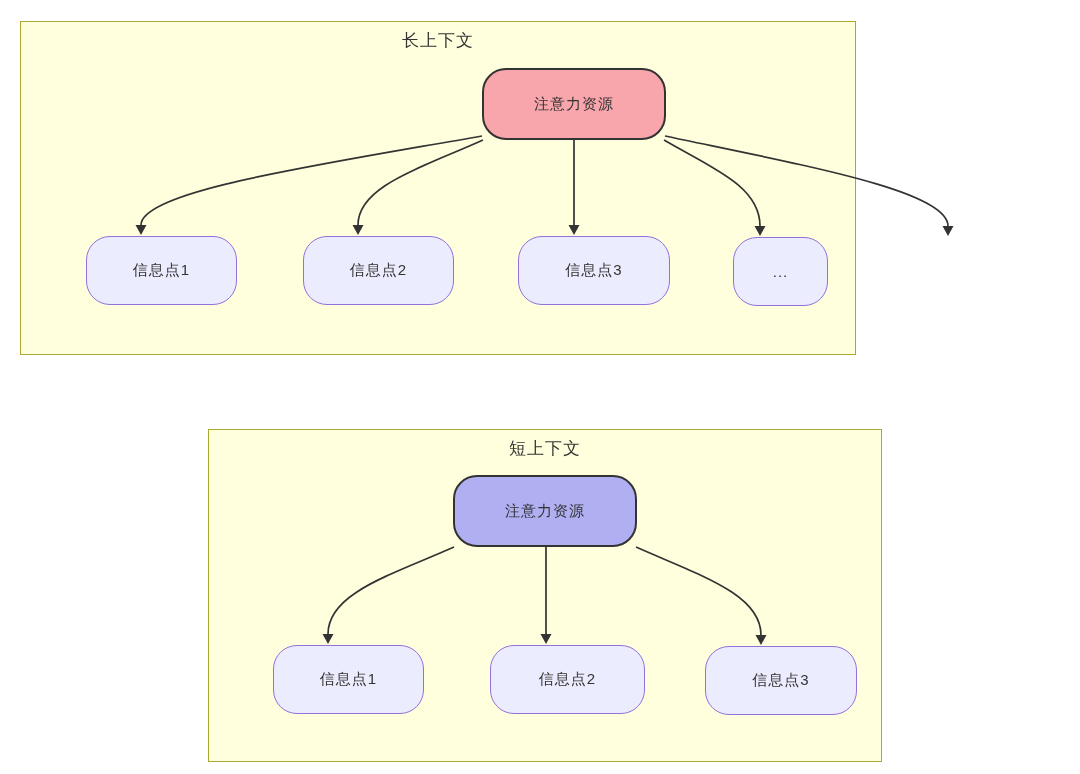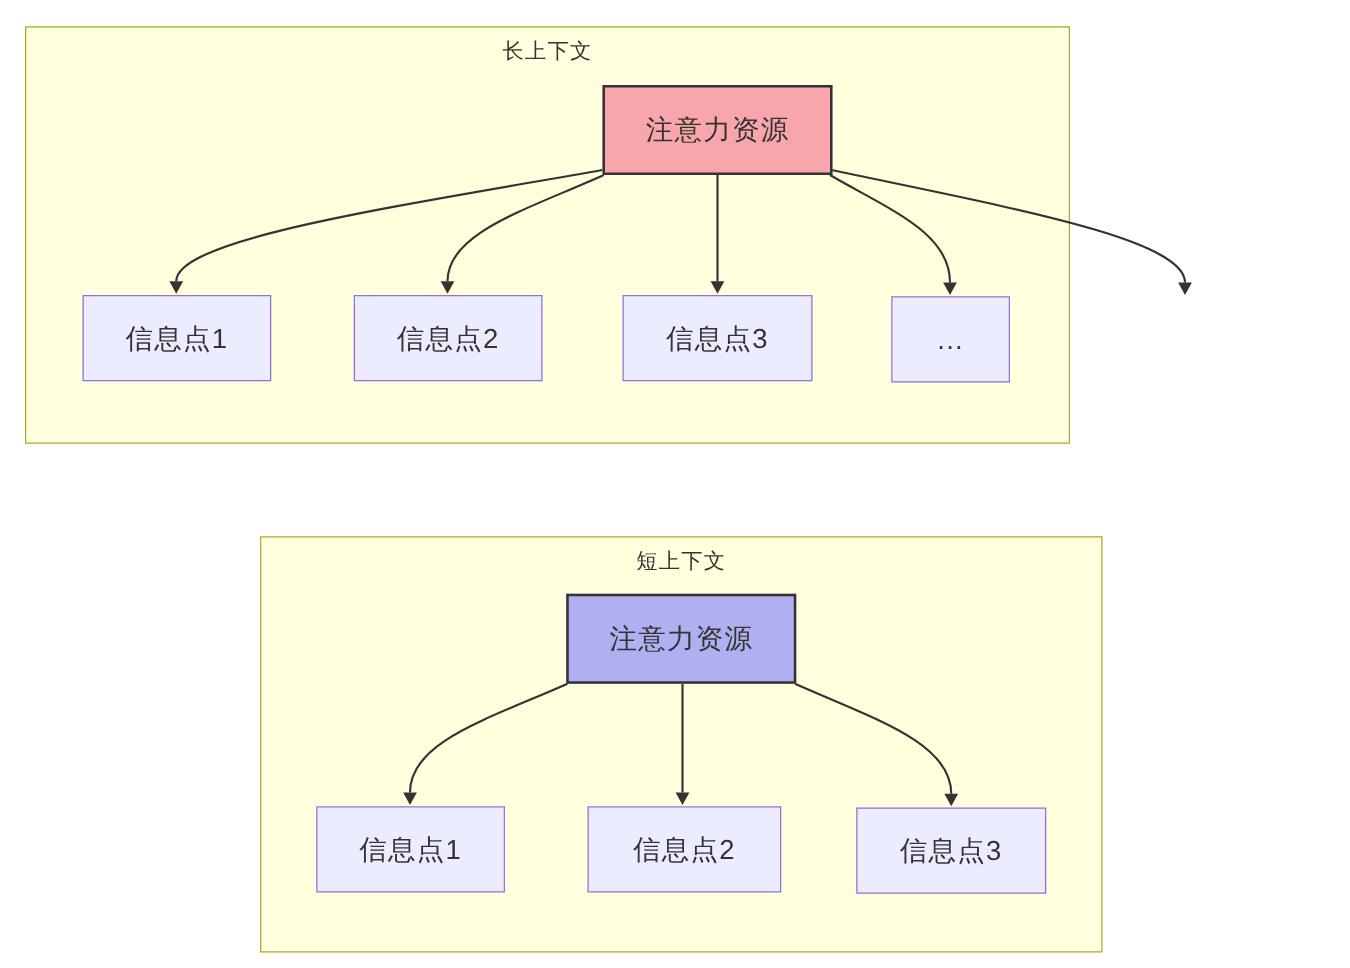--- a/index.html
+++ b/index.html
@@ -31,34 +31,36 @@
     font-size: 17px;
     color: var(--text, #333333);
     letter-spacing: 1px;
   }
   .node {
     position: absolute;
     box-sizing: border-box;
     display: flex;
     align-items: center;
     justify-content: center;
-    font-size: 22px;
+    font-size: 15px;
     color: var(--text, #333333);
     letter-spacing: 1px;
+    border-radius: 24px;
   }
   .hub {
     border: 2.5px solid var(--hub-border, #333333);
     z-index: 3;
   }
   #hub-long  { left: 482px; top: 68px;  width: 184px; height: 72px; background: var(--hub-long-fill, #f8a5ac); }
   #hub-short { left: 453px; top: 475px; width: 184px; height: 72px; background: var(--hub-short-fill, #afaff2); }
   .info {
     background: var(--node-fill, #ececff);
     border: 1px solid var(--node-border, #9370db);
     z-index: 2;
+    margin-left: 20px;
   }
   
   #n-l1 { left: 66px;  top: 236px; width: 151px; height: 69px; }
   #n-l2 { left: 283px; top: 236px; width: 151px; height: 69px; }
   #n-l3 { left: 498px; top: 236px; width: 152px; height: 69px; }
   #n-ld { left: 713px; top: 237px; width: 95px;  height: 69px; }
   #n-ln { left: 872px; top: 237px; width: 153px; height: 69px; }
   
   #n-s1 { left: 253px; top: 645px; width: 151px; height: 69px; }
   #n-s2 { left: 470px; top: 645px; width: 155px; height: 69px; }

